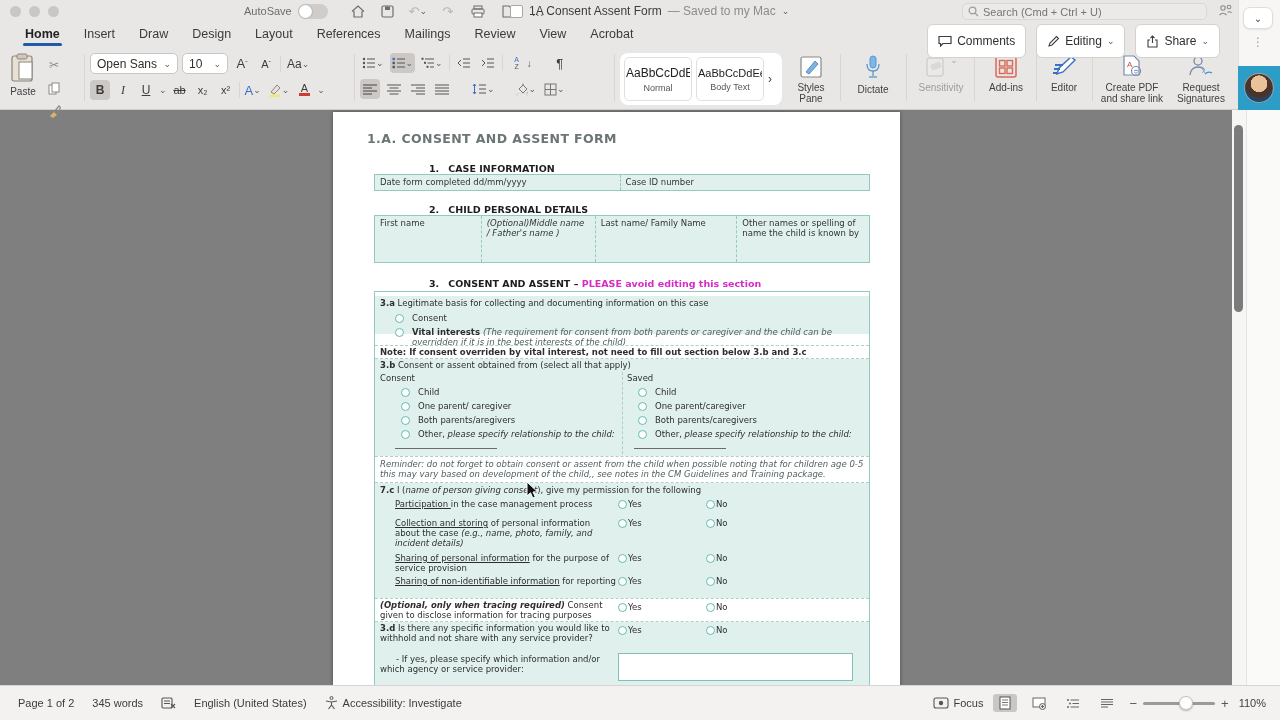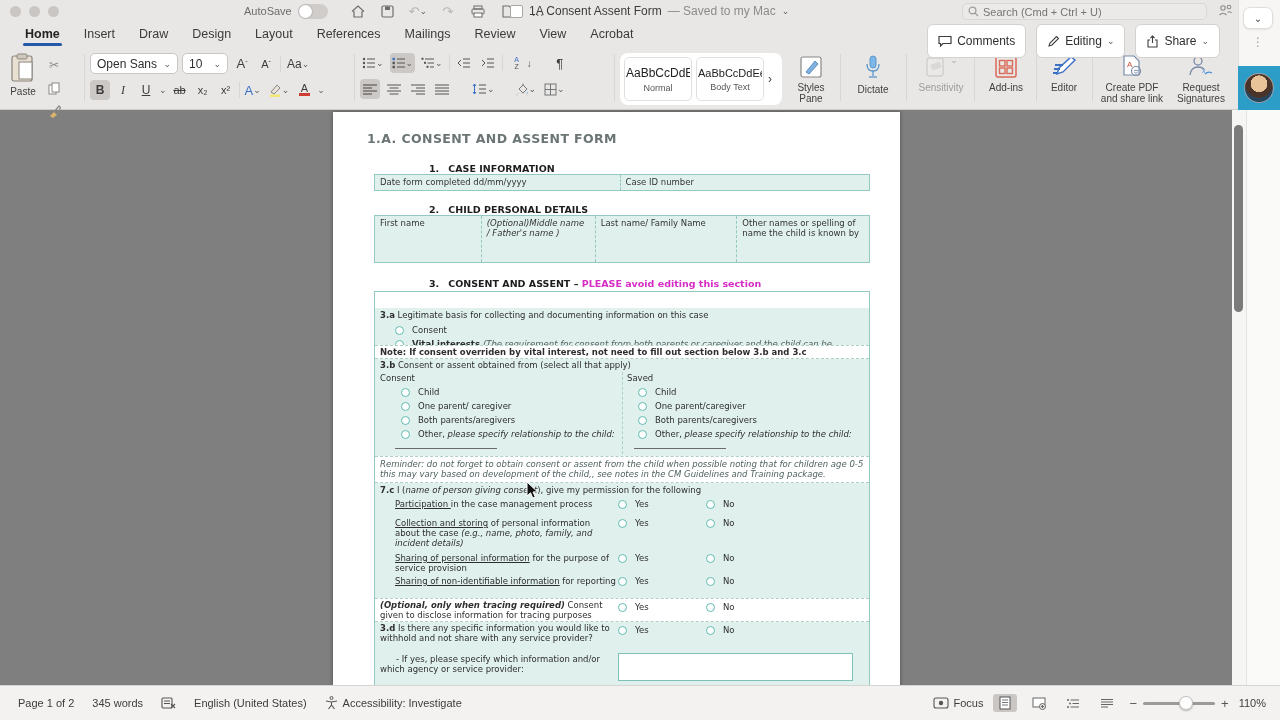--- a/index.html
+++ b/index.html
@@ -72,21 +72,21 @@
   .bx { position:absolute; left:41px; top:179px; width:496px; height:406px; border:1px solid #93c9c1; overflow:hidden; background:#fff; }
   .row-teal { background:#e0f1ed; }
   .row-white { background:#fff; border-top:1px dashed #aecfc9; border-bottom:1px dashed #aecfc9; }
   .brow { position:absolute; left:0; width:100%; font-size:8.5px; }
   .b { font-weight:bold; }
   .radio { display:inline-block; width:9px; height:9px; border:1.4px solid #5fbcb1; border-radius:50%; background:#fff; flex:none; }
   .optline { position:absolute; display:flex; align-items:center; gap:8px; font-size:8.5px; }
   .note-it { color:#4f6060; font-style:italic; }
   .blank { position:absolute; border-bottom:1px solid #6a6a6a; height:1px; }
   .vdash { position:absolute; width:1px; border-left:1px dashed #aecfc9; }
-  .yn { position:absolute; display:flex; align-items:center; gap:8px; font-size:8.5px; }
+  .yn { position:absolute; display:flex; align-items:center; gap:1px; font-size:8.5px; }
   .txtbox { position:absolute; background:#fff; border:1px solid #7fc0b8; }
 
   
   .rstrip { position:absolute; top:110px; right:0; width:34px; height:587px; background:#fafaf9; border-left:1px solid #e6e4e2; }
   .sb-track { position:absolute; top:110px; right:34px; width:14px; height:587px; background:#f6f6f5; }
   .sb-thumb { position:absolute; top:15px; left:2px; width:9px; height:187px; border-radius:5px; background:#7b7b7b; }
 
   
   .statusbar { position:absolute; bottom:0; left:0; width:1280px; height:35px; background:#f4f2f1; border-top:1px solid #d7d5d3; display:flex; align-items:center; font-size:11px; color:#3d3c3b; z-index:5; }
   .sb-item { margin-left:18px; display:flex; align-items:center; gap:5px; }
@@ -536,21 +536,21 @@
       </tr>
     </tbody>
       </table>
 
     <div class="sec-title" style="top:166px;">
       <span class="num">3.</span><span>CONSENT AND ASSENT – </span><span class="warn">PLEASE avoid editing this section</span>
     </div>
 
     <div class="bx">
 
-      <div class="brow row-teal" style="top:16px;height:38px;">
+      <div class="brow row-teal" style="top:4px;height:38px;">
         <div style="position:absolute;top:2px;left:5px;"><span class="b">3.a</span> <span>Legitimate basis for collecting and documenting information on this case</span></div>
         <div class="optline" style="top:17px;left:20px;">
           <span class="radio"></span>
           <span>Consent</span>
         </div>
         <div style="position:absolute;top:31px;left:20px;display:flex;gap:8px;width:460px;">
           <span class="radio" style="margin-top:1px;"></span>
           <span><span class="b">Vital interests </span><span class="em note-it">(The requirement for consent from both parents or caregiver and the child can be overridden if it is in the best interests of the child)</span></span>
         </div>
       </div>

